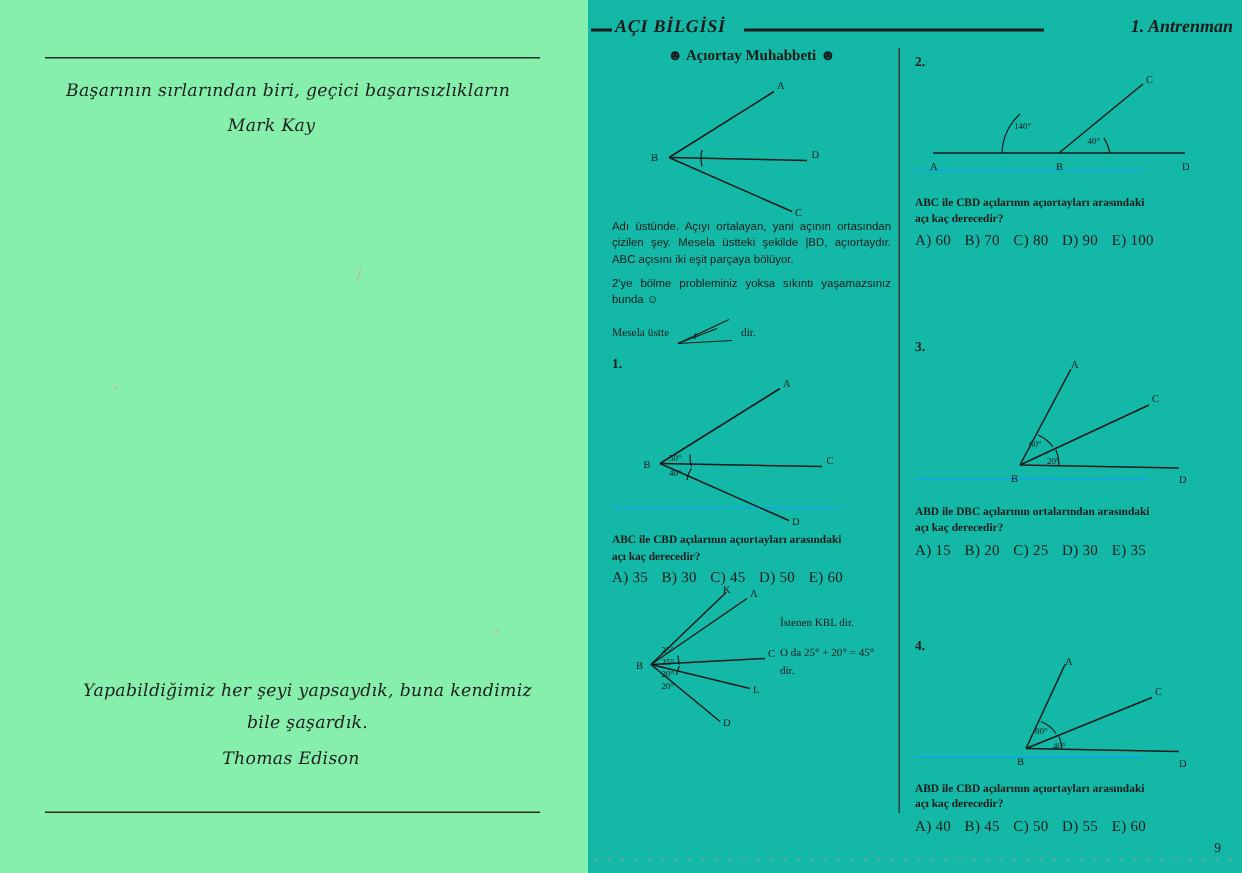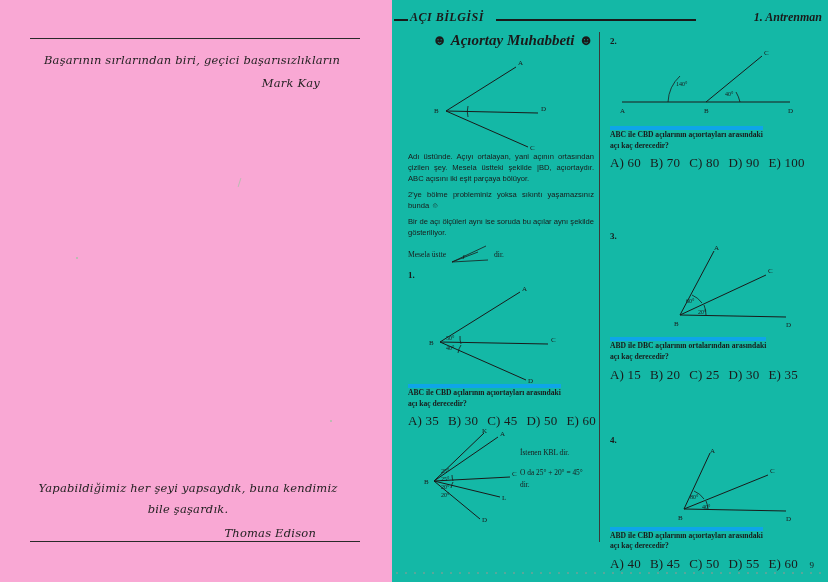--- a/index.html
+++ b/index.html
@@ -7,38 +7,38 @@
     width:828px;height:582px;
     background:#fbfaf7;
     font-family:"Liberation Serif", serif;
     color:#1a1a1a;
     overflow:hidden;
     position:relative;
   }
   .page{position:absolute;inset:0;}
 
   
-  .left-page{position:absolute;left:0;top:0;width:392px;height:582px;background:#f9a8d4;}
+  .left-page{position:absolute;left:0;top:0;width:392px;height:582px;background:#86efac;}
   .rule{position:absolute;left:30px;width:330px;height:1px;background:#2a2a2a;}
   .rule.top{top:38px;}
   .rule.bottom{top:541px;}
 
   .quote{
     position:absolute;
     font-family:"DejaVu Serif", serif;
     font-style:italic;
     font-size:11.5px;
     line-height:1.85;
     color:#1f1f1f;
     text-align:center;
     letter-spacing:.2px;
   }
-  .quote .author{display:block;text-align:right;margin-top:2px;padding-right:22px;}
+  .quote .author{display:block;margin-top:2px;padding-right:22px;}
   .quote.q1{left:42px;top:50px;width:300px;}
-  .quote.q2{left:38px;top:450px;width:300px;margin-top:28px;}
+  .quote.q2{left:55px;top:450px;width:300px;}
 
   .speck{position:absolute;background:#bdbab2;}
 
   
   .right-page{position:absolute;left:392px;top:0;width:436px;height:582px;background:#14b8a6;}
   .header{position:absolute;left:0;top:8px;width:436px;height:22px;}
   .header .hline{position:absolute;top:11px;height:1.6px;background:#1a1a1a;}
   .header .hl-left{left:2px;width:14px;}
   .header .hl-mid{left:104px;width:200px;}
   .header .title{
@@ -50,31 +50,31 @@
     position:absolute;right:6px;top:2px;
     font-size:12px;font-weight:bold;font-style:italic;
   }
 
   .colsep{position:absolute;left:207px;top:32px;width:1px;height:510px;background:#3a3a3a;}
 
   .colA{position:absolute;left:16px;top:32px;width:186px;}
   .colB{position:absolute;left:218px;top:32px;width:206px;}
 
   .sec-head{
-    font-size:15px;text-align:right;margin:0 0 6px 0;font-weight:bold;font-style:italic;
+    font-size:10px;text-align:center;margin:0 0 6px 0;font-weight:bold;
   }
 
   p.t{
     font-size:7.6px;line-height:1.45;margin:0 0 5px 0;text-align:justify;
     font-family:Liberation Sans, sans-serif;
   }
   .qnum{font-size:9px;font-weight:bold;margin:4px 0 2px 0;}
   .qtext{font-size:7.6px;line-height:1.4;margin:3px 0 4px 0;font-weight:bold;}
-  .qtext .ov{border-top:4px solid #0ea5e9;padding-top:0px;}
-  .choices{font-size:13px;letter-spacing:.2px;white-space:nowrap;}
+  .qtext .ov{border-top:1px solid #0ea5e9;padding-top:16px;}
+  .choices{font-size:10px;letter-spacing:.2px;white-space:nowrap;}
   .choices span{display:inline-block;margin-right:9px;}
 
   .fig{position:relative;margin:4px 0 4px 0;}
   svg{display:block;overflow:visible;}
   .lbl{font-size:7px;font-family:"Liberation Serif", serif;fill:#1a1a1a;}
   .lbl.small{font-size:6px;}
   .st{stroke:#1a1a1a;fill:none;stroke-width:1;}
   .st.thin{stroke-width:.8;}
 
   .inline-fig{display:inline-block;vertical-align:middle;}
@@ -135,21 +135,20 @@
           <path class="st thin" d="M60 51 A22 22 0 0 0 60 62"></path>
           <text class="lbl" x="110" y="10">A</text>
           <text class="lbl" x="26" y="58">B</text>
           <text class="lbl" x="133" y="56">D</text>
           <text class="lbl" x="122" y="95">C</text>
         </svg>
       </div>
 
       <p class="t">Adı üstünde. Açıyı ortalayan, yani açının ortasından çizilen şey. Mesela üstteki şekilde |BD, açıortaydır. ABC açısını iki eşit parçaya bölüyor.</p>
       <p class="t">2'ye bölme probleminiz yoksa sıkıntı yaşamazsınız bunda ☺</p>
-      <p class="t">Bir de açı ölçüleri aynı ise soruda bu açılar aynı şekilde gösteriliyor.</p>
 
       <div class="meselam">
         <span>Mesela üstte</span>
         <span class="inline-fig">
           <svg width="44" height="22" viewBox="0 0 44 22">
             <line class="st thin" x1="4" y1="18" x2="38" y2="2"></line>
             <line class="st thin" x1="4" y1="18" x2="40" y2="16"></line>
             <line class="st thin" x1="4" y1="18" x2="30" y2="8"></line>
             <path class="st thin" d="M15 15 A12 12 0 0 0 16 11"></path>
           </svg>

